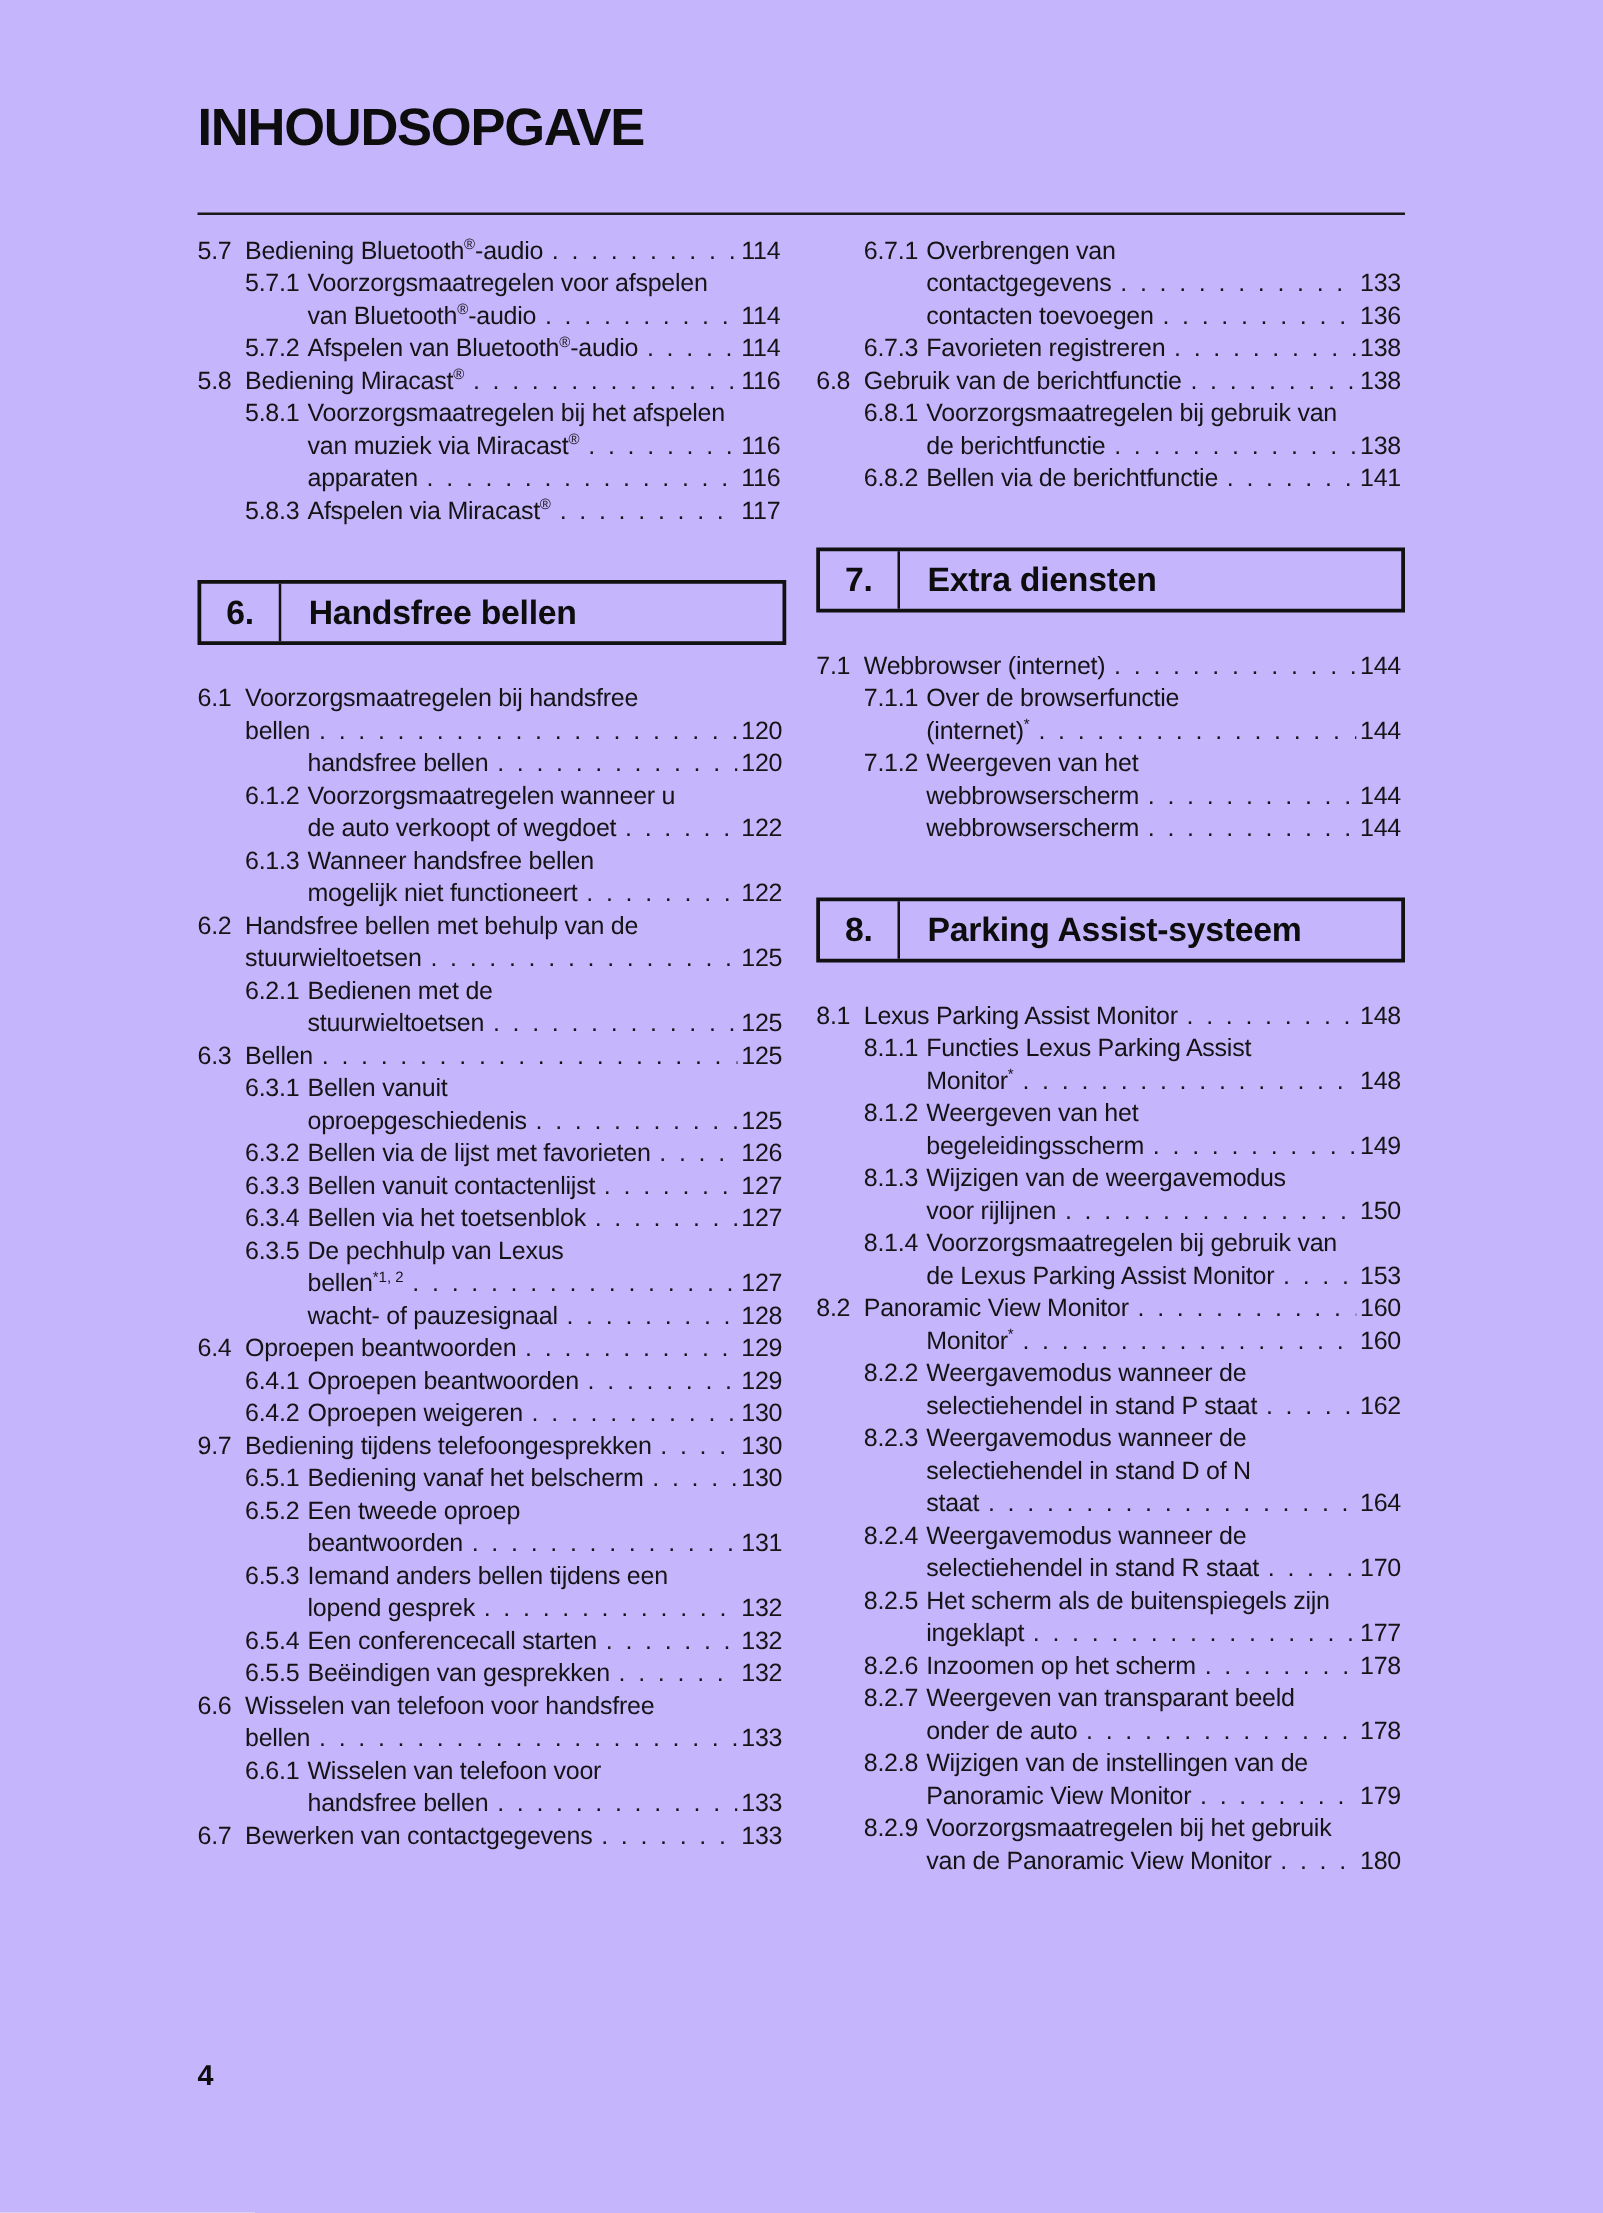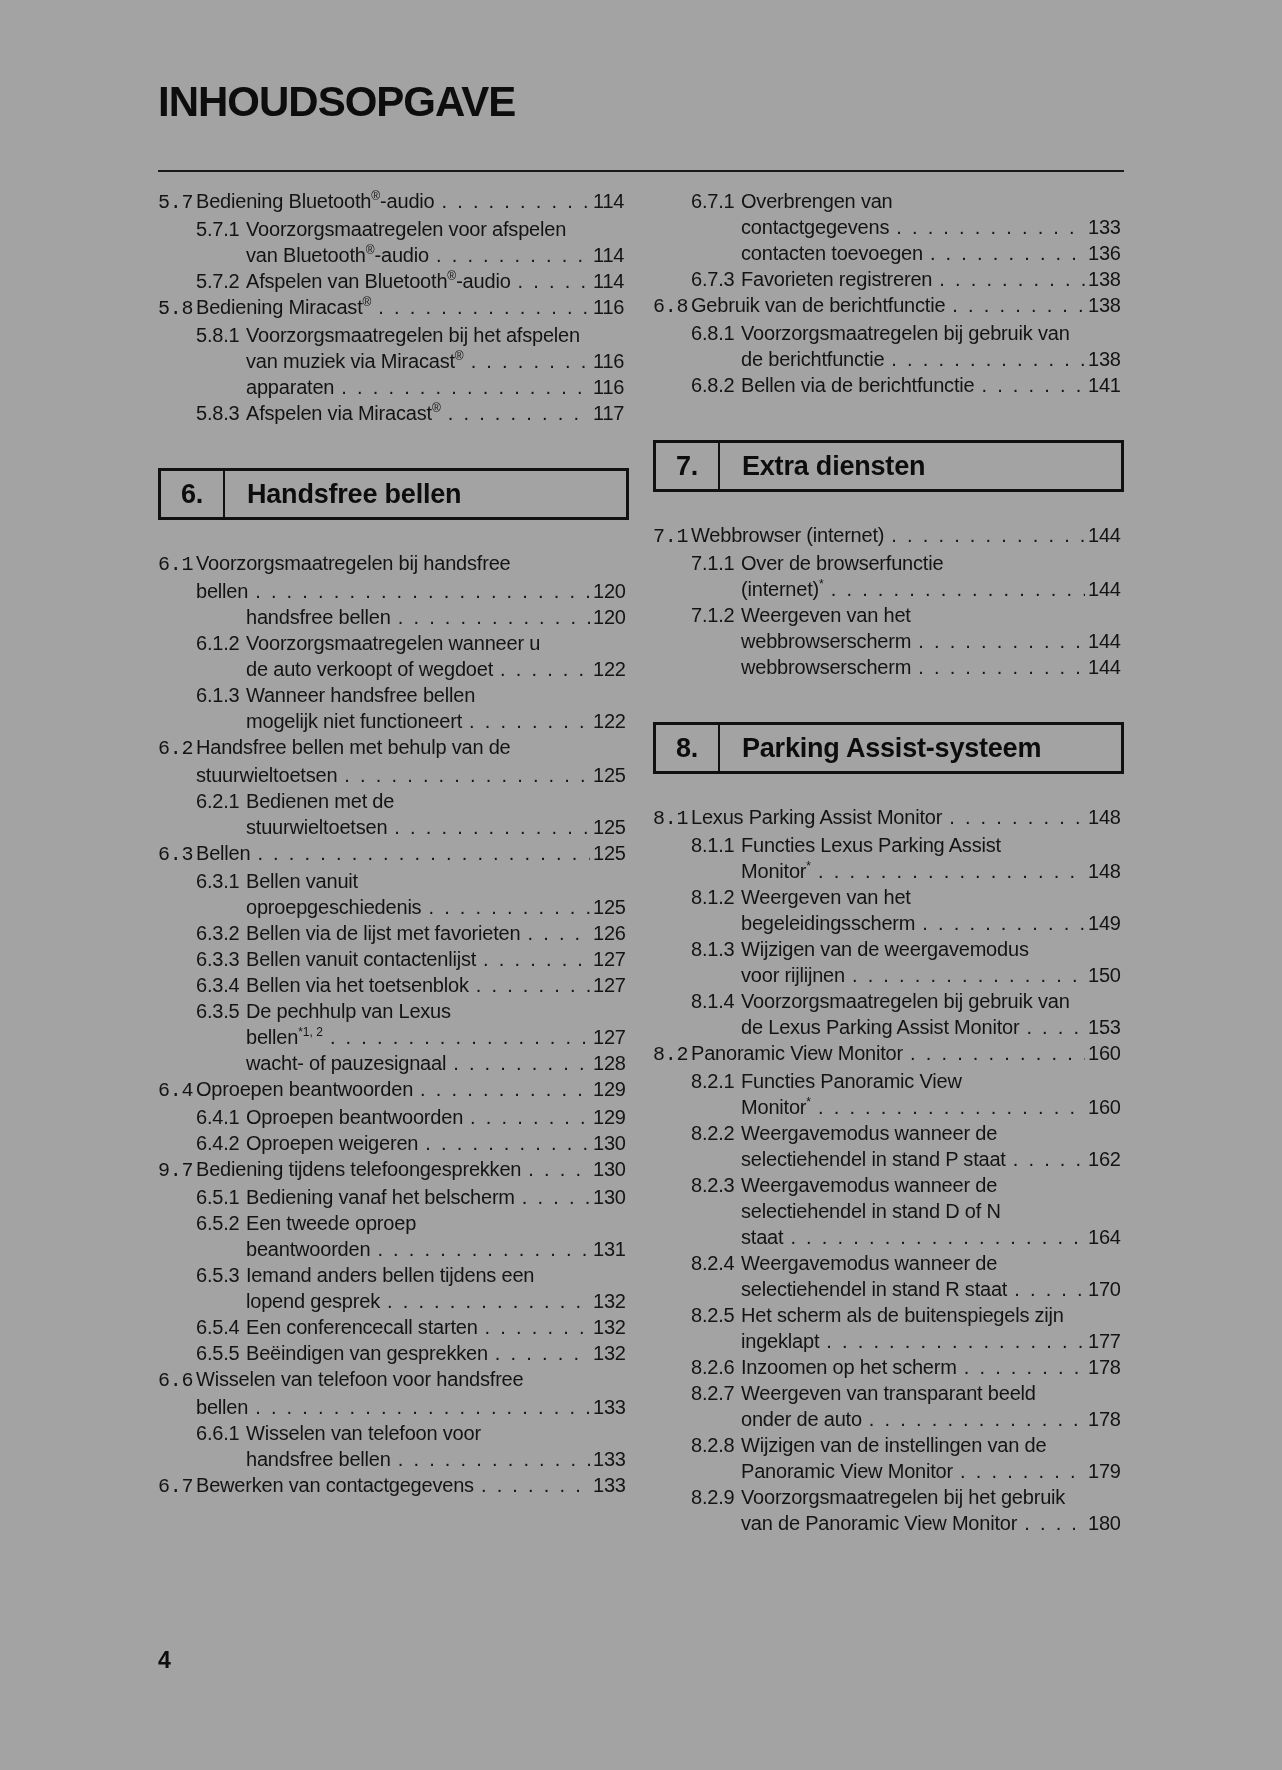--- a/index.html
+++ b/index.html
@@ -1,20 +1,20 @@
 <!DOCTYPE html>
 <html><head>
 <meta charset="utf-8">
 <style>
   html,body{margin:0;padding:0;background:#e8e8e8;}
   .page{
     position:relative;
     width:1282px;height:1770px;
     margin:0 auto;
-    background:#a3a3a3;
+    background:#c4b5fd;
     box-sizing:border-box;
     padding:78px 158px 0 158px;
     font-family:"Liberation Sans","DejaVu Sans",sans-serif;
     color:#141414;
     overflow:hidden;
   }
   .page-title{
     margin:0;
     font-size:42px;
     font-weight:700;
@@ -38,21 +38,21 @@
     font-size:20px;
     line-height:26px;
     letter-spacing:-0.2px;
   }
   .line{
     display:flex;
     align-items:baseline;
     overflow:hidden;
   }
   .line .num{flex:none;}
-  .l1 .num{width:38px;font-family:Liberation Mono, monospace;}
+  .l1 .num{width:38px;}
   .l2{padding-left:38px;}
   .l2 .num{width:50px;}
   .cont-l1{padding-left:38px;}
   .cont-l2{padding-left:88px;}
   .text{flex:none;white-space:pre;}
   sup{font-size:60%;line-height:0;vertical-align:super;letter-spacing:0;}
   .leader{
     flex:1 1 auto;
     min-width:8px;
     overflow:hidden;
@@ -463,24 +463,20 @@
           <span class="text">de Lexus Parking Assist Monitor</span>
           <span class="leader">. . . . . . . . . . . . . . . . . . . . . . . . . . . . . . . . . . . . . . . . . . . . . . . . . . . . . . . . . . . . </span>
           <span class="page-num">153</span>
         </div>
         <div class="line l1">
           <span class="num">8.2</span>
           <span class="text">Panoramic View Monitor</span>
           <span class="leader">. . . . . . . . . . . . . . . . . . . . . . . . . . . . . . . . . . . . . . . . . . . . . . . . . . . . . . . . . . . . </span>
           <span class="page-num">160</span>
         </div>
-        <div class="line l2">
-          <span class="num">8.2.1</span>
-          <span class="text">Functies Panoramic View</span>
-        </div>
         <div class="line cont-l2">
           <span class="text">Monitor<sup>*</sup></span>
           <span class="leader">. . . . . . . . . . . . . . . . . . . . . . . . . . . . . . . . . . . . . . . . . . . . . . . . . . . . . . . . . . . . </span>
           <span class="page-num">160</span>
         </div>
         <div class="line l2">
           <span class="num">8.2.2</span>
           <span class="text">Weergavemodus wanneer de</span>
         </div>
         <div class="line cont-l2">

